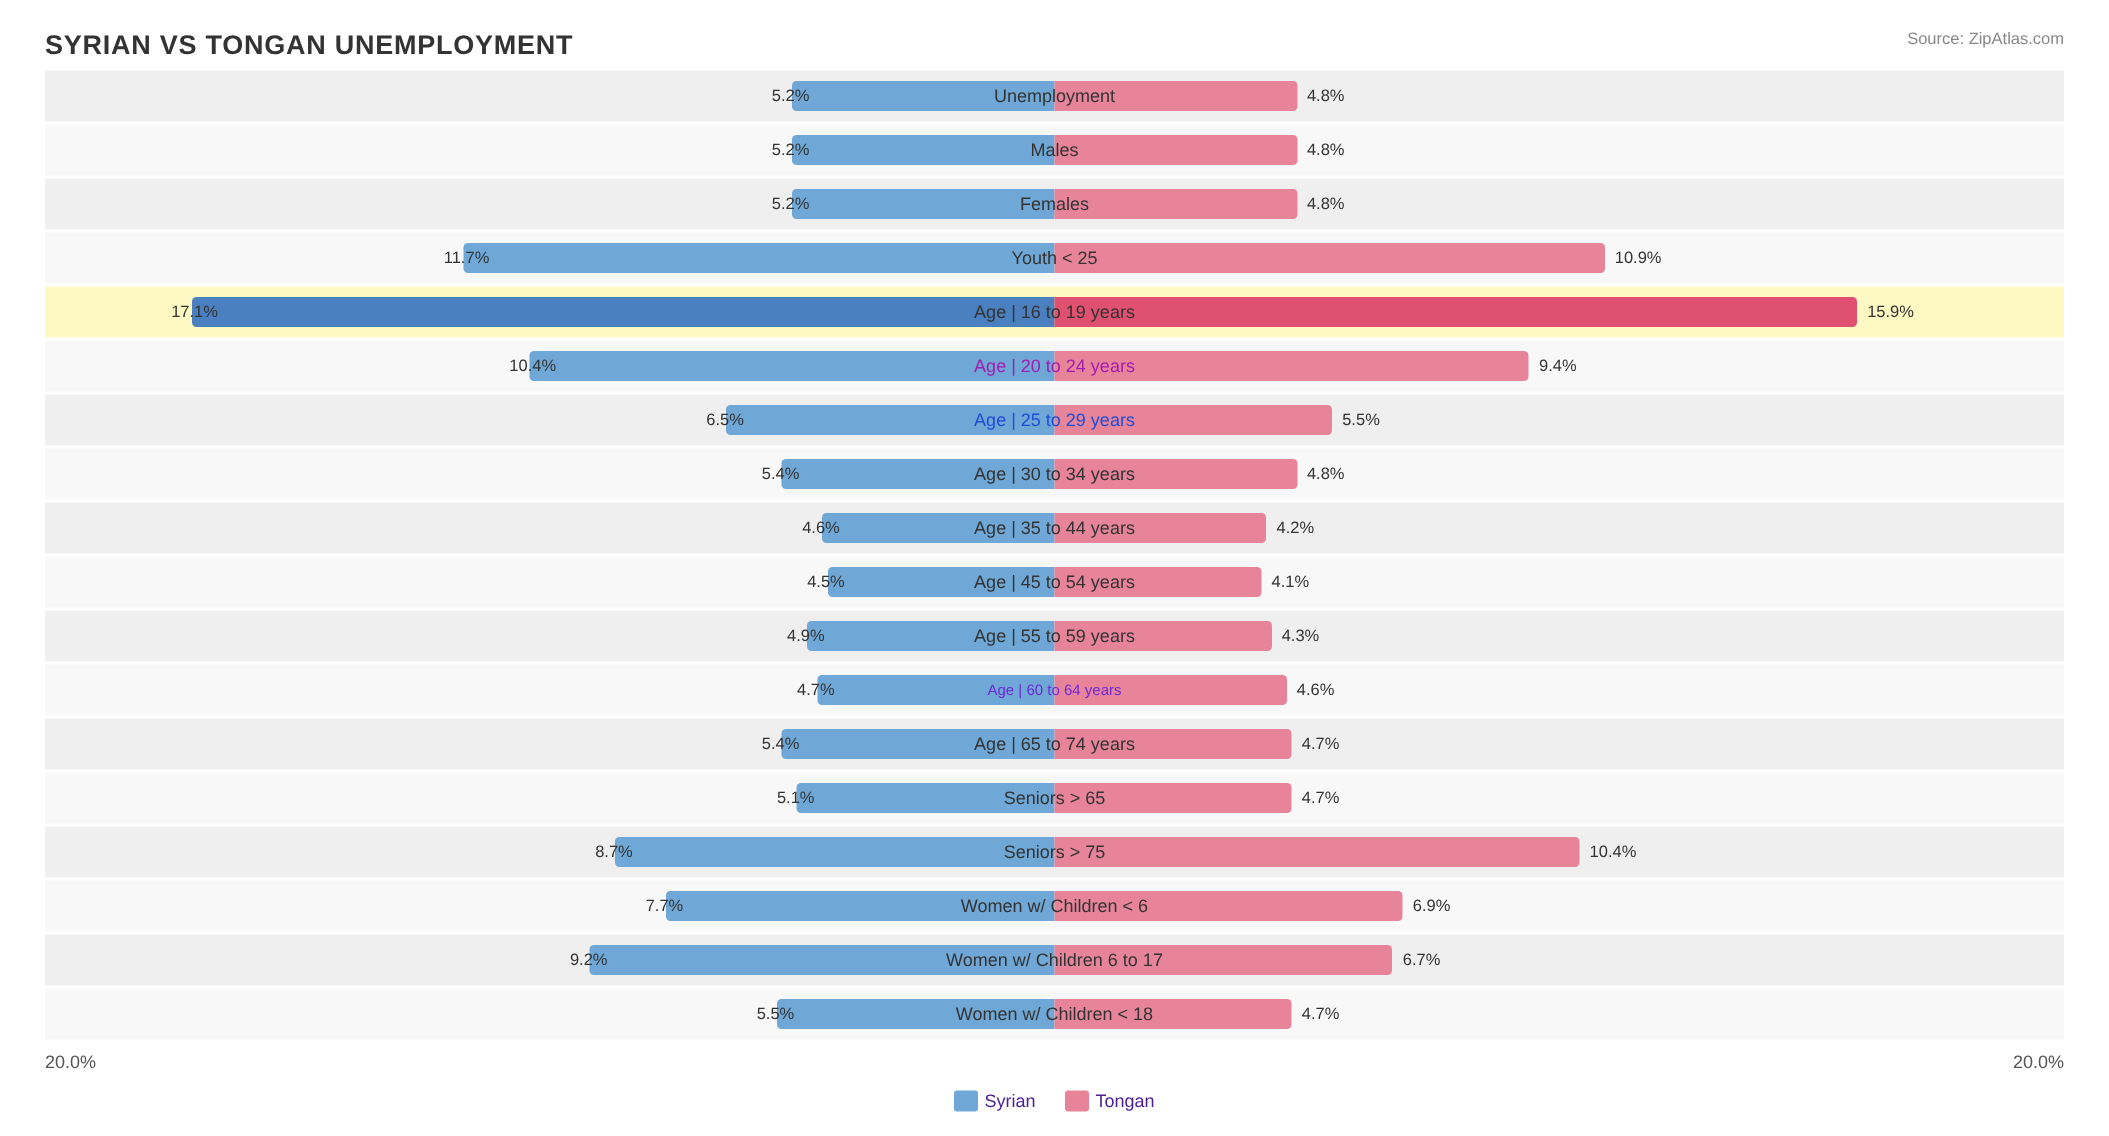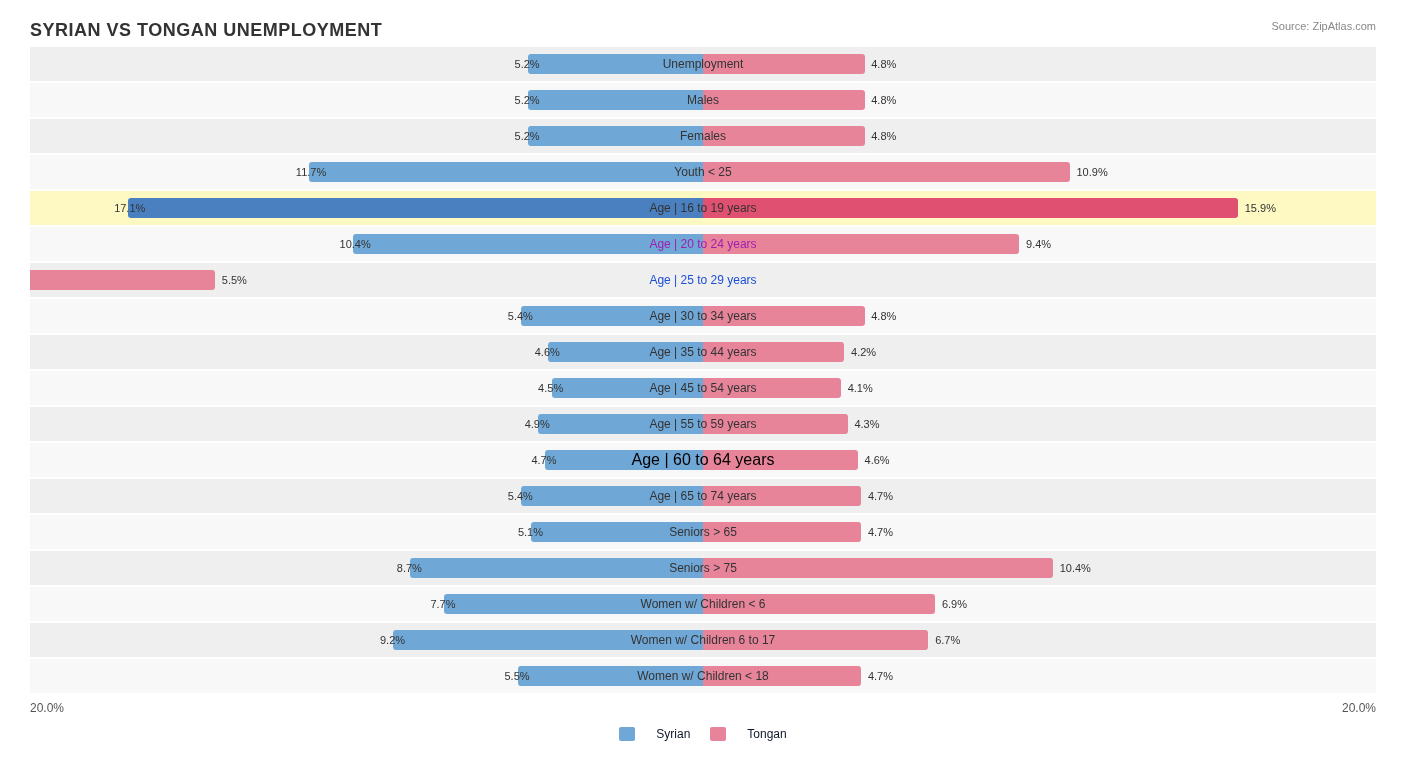--- a/index.html
+++ b/index.html
@@ -84,23 +84,23 @@
     .legend {
       display: flex;
       justify-content: center;
       align-items: center;
       gap: 20px;
       margin-top: 8px;
     }
     .legend-item {
       display: flex;
       align-items: center;
-      gap: 21px;
+      gap: 4px;
       font-size: 12px;
-      color: #0f172a;
+      color: #4c1d95;
     }
     .legend-box {
       width: 16px;
       height: 14px;
       border-radius: 2px;
     }
     .syrian-color { background: #6fa8d6; }
     .tongan-color { background: #e8849a; }
 
     
@@ -273,20 +273,31 @@
         height: 20px;
         border-radius: 0 3px 3px 0;
         position: absolute;
         left: 0;
         width: 47%;
       "></div>
       <span style="position:absolute; left: 48%; font-size:11px; color:#333; white-space:nowrap; z-index:5;">9.4%</span>
     </div>
   </div>
       <div class="bar-row">
+    <div class="left-section" style="position:relative; width:50%; height:100%; display:flex; align-items:center;">
+      <span style="position:absolute; left: 65.5%; font-size:11px; color:#333; white-space:nowrap; z-index:5;">6.5%</span>
+      <div style="
+        background: #6fa8d6;
+        height: 20px;
+        border-radius: 3px 0 0 3px;
+        position: absolute;
+        right: 0;
+        width: 32.5%;
+      "></div>
+    </div>
     <div style="position:absolute; left:50%; transform:translateX(-50%); z-index:10; font-size:12px; color:#1d4ed8; white-space:nowrap; text-align:center; pointer-events:none; background:rgba(255,255,255,0.0);">
       Age | 25 to 29 years
     </div>
     <div class="right-section" style="position:relative; width:50%; height:100%; display:flex; align-items:center;">
       <div style="
         background: #e8849a;
         height: 20px;
         border-radius: 0 3px 3px 0;
         position: absolute;
         left: 0;
@@ -408,21 +419,21 @@
       <span style="position:absolute; left: 74.5%; font-size:11px; color:#333; white-space:nowrap; z-index:5;">4.7%</span>
       <div style="
         background: #6fa8d6;
         height: 20px;
         border-radius: 3px 0 0 3px;
         position: absolute;
         right: 0;
         width: 23.5%;
       "></div>
     </div>
-    <div style="position:absolute; left:50%; transform:translateX(-50%); z-index:10; font-size:16px; color:#000000; white-space:nowrap; text-align:center; pointer-events:none; background:rgba(255,255,255,0.0);">
+    <div style="position:absolute; left:50%; transform:translateX(-50%); z-index:10; font-size:10px; color:#6d28d9; white-space:nowrap; text-align:center; pointer-events:none; background:rgba(255,255,255,0.0);">
       Age | 60 to 64 years
     </div>
     <div class="right-section" style="position:relative; width:50%; height:100%; display:flex; align-items:center;">
       <div style="
         background: #e8849a;
         height: 20px;
         border-radius: 0 3px 3px 0;
         position: absolute;
         left: 0;
         width: 23%;

